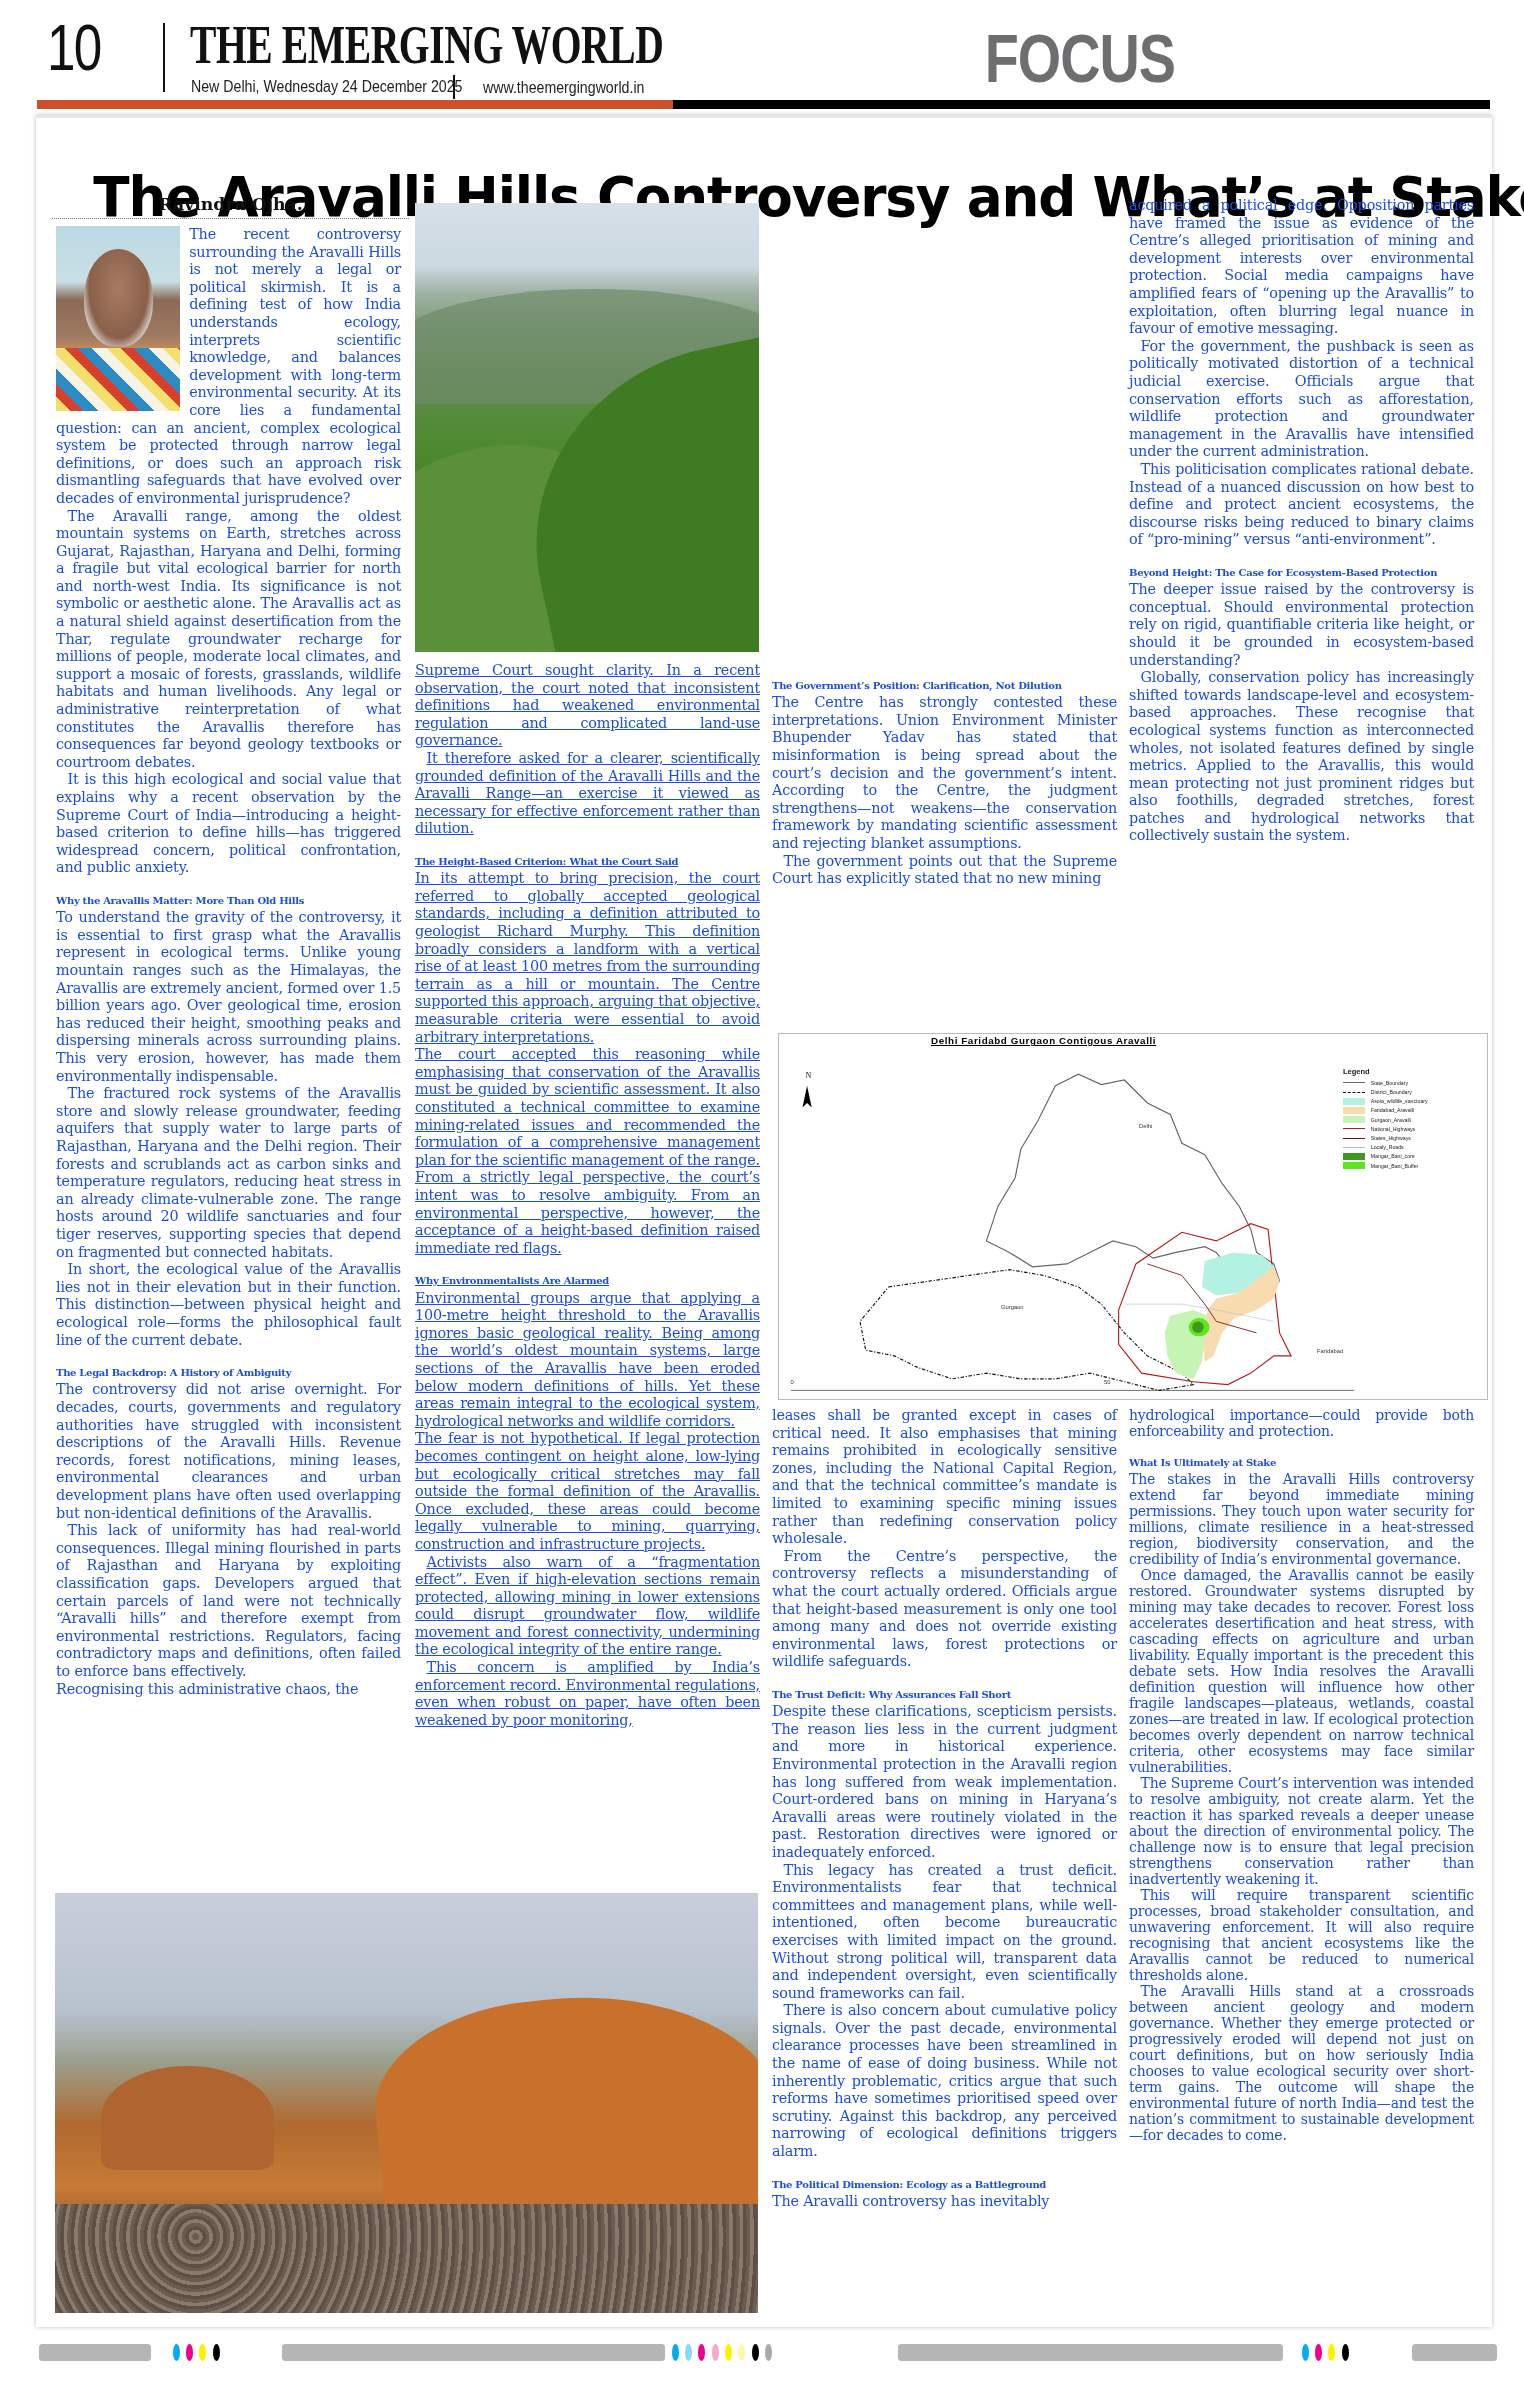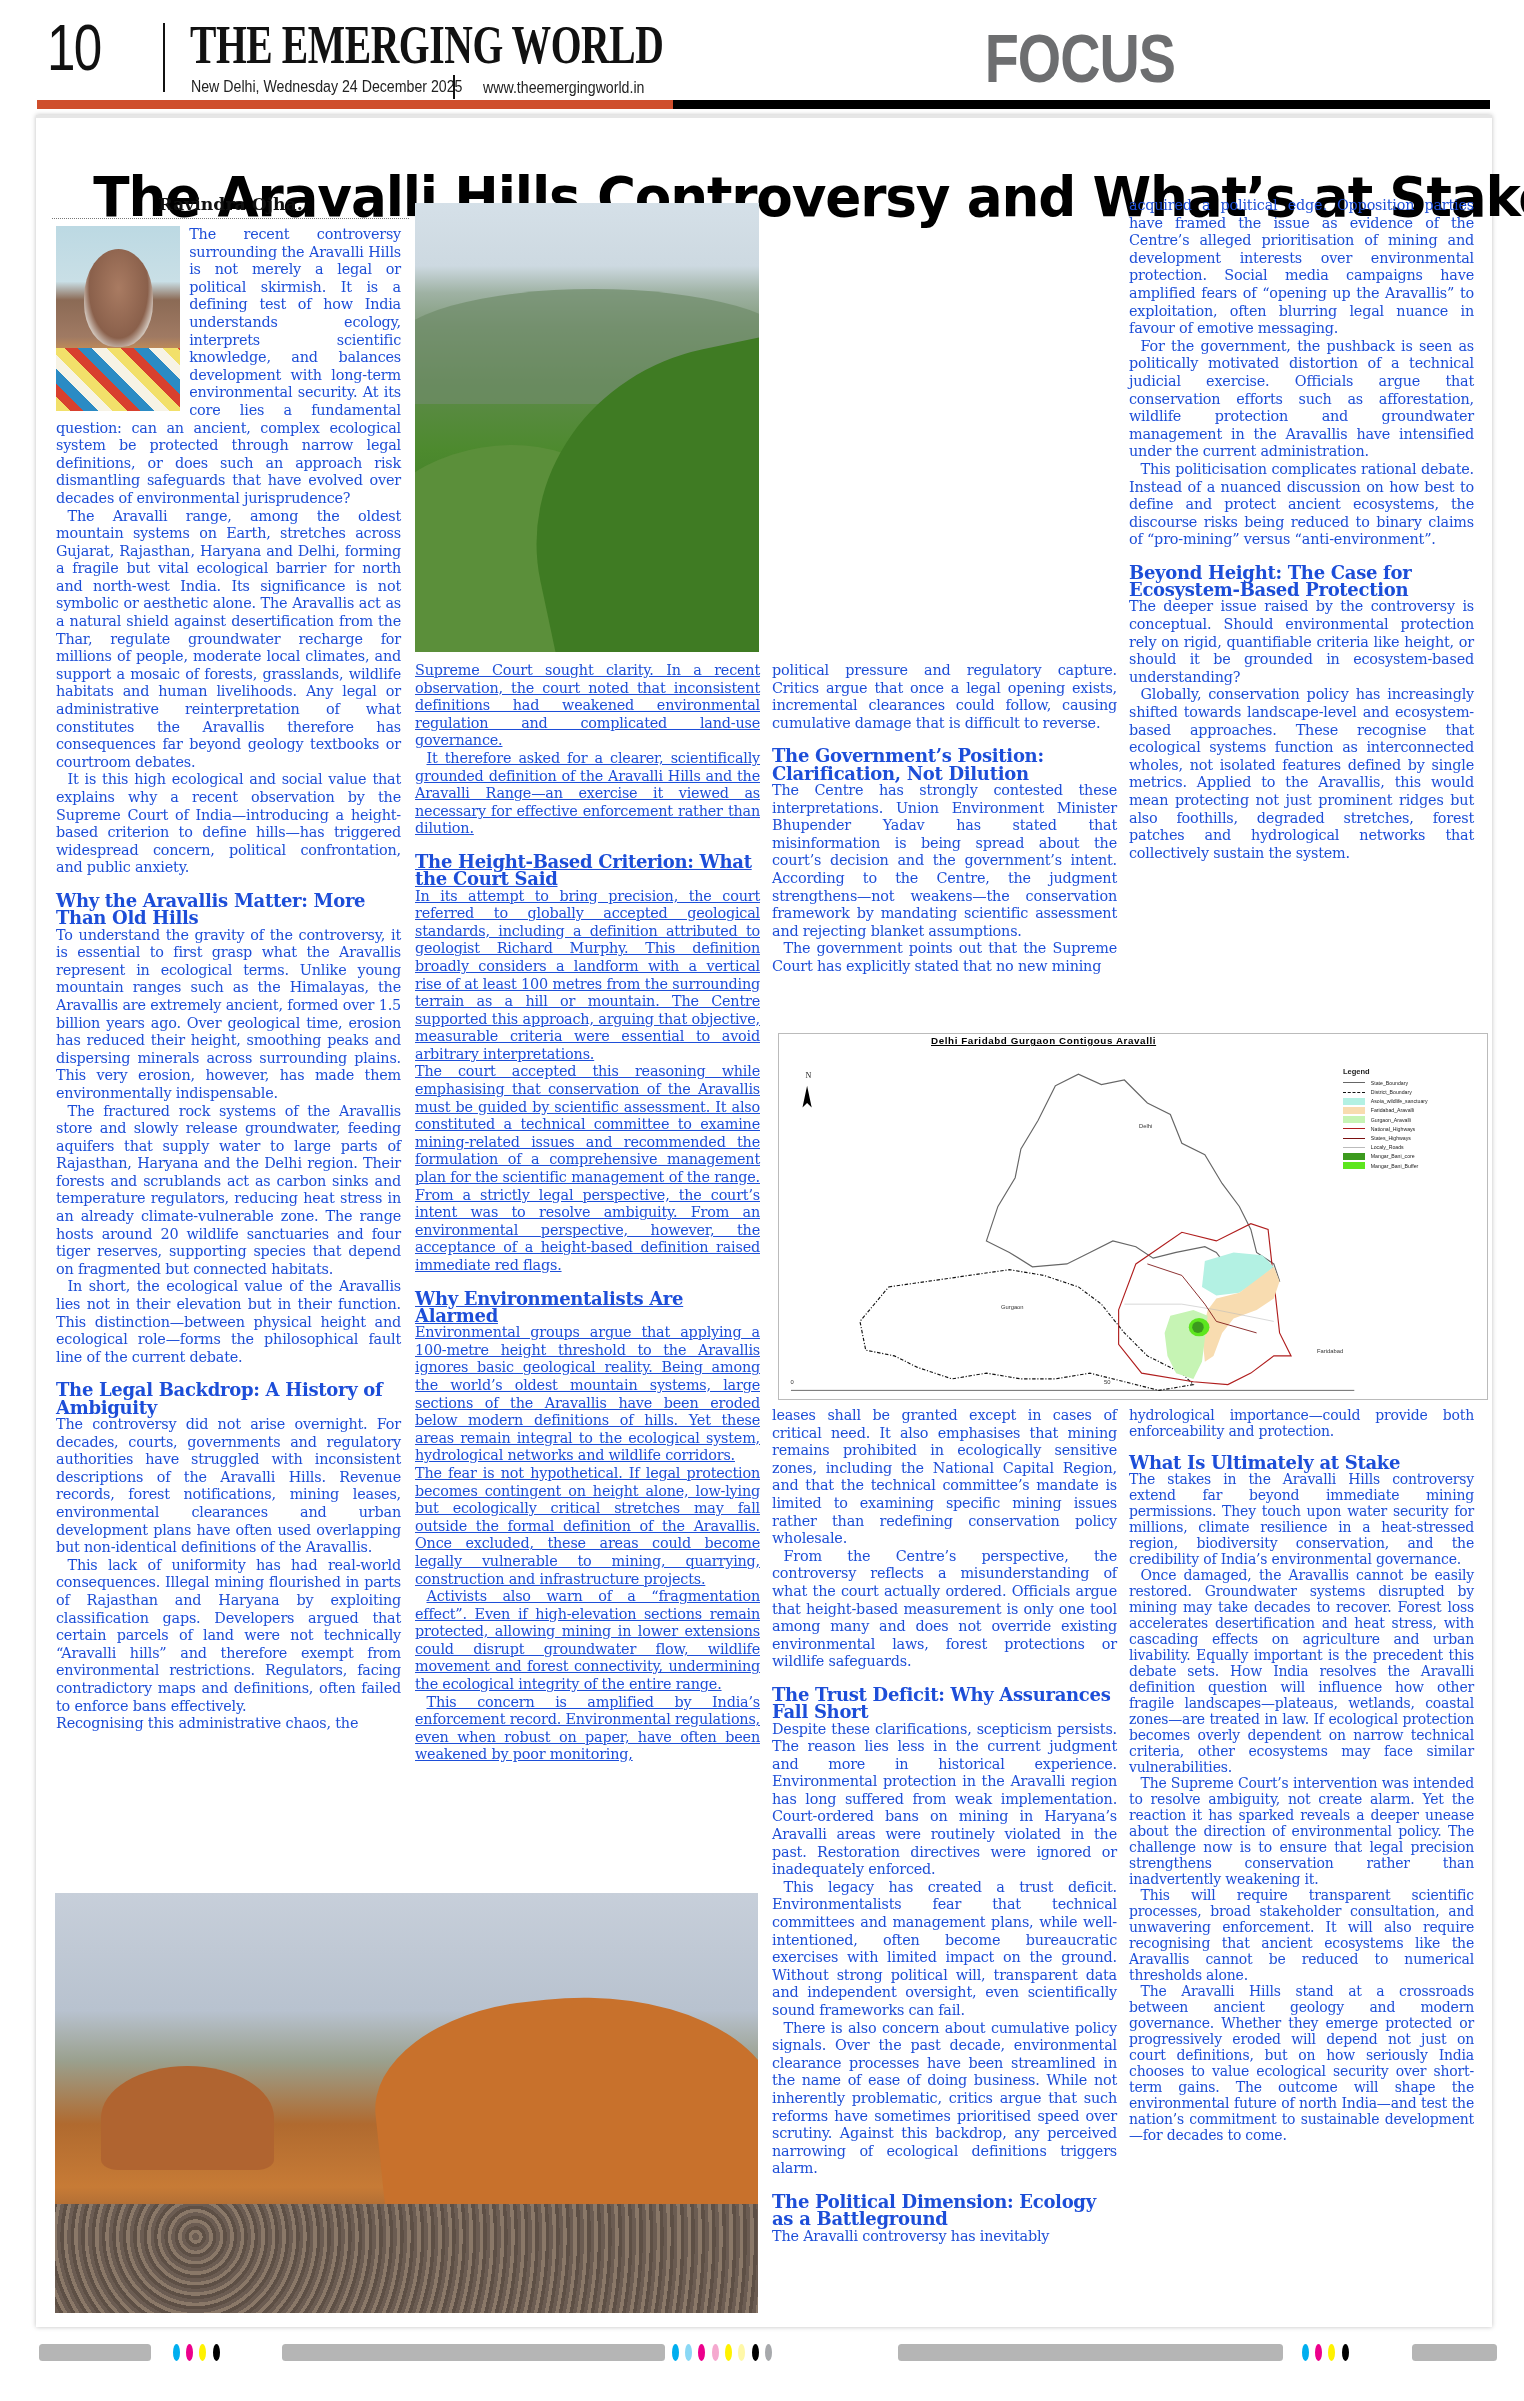--- a/index.html
+++ b/index.html
@@ -15,21 +15,21 @@
   .section-tag { position:absolute; right:35px; top:24px; font-family:"Liberation Sans", sans-serif; font-weight:bold; font-size:68px; color:#6d6e70; line-height:1; transform:scaleX(0.82); transform-origin:right top; letter-spacing:-1.2px; }
   .rule-orange { position:absolute; left:37px; top:100px; width:636px; height:9.2px; background:#cf4e2c; }
   .rule-black { position:absolute; left:673px; top:100px; width:817px; height:9.2px; background:#000; }
   
   .frame { position:absolute; left:36px; top:115px; width:1456px; height:2209px; background:#fff; box-shadow:0 0 4.6px rgba(0,0,0,0.25); border-top:3.5px solid #e6e6e6; }
   .headline { position:absolute; left:58px; top:128px; width:1410px; text-align:center; font-family:"DejaVu Sans", sans-serif; font-weight:bold; font-size:56px; line-height:1.1; letter-spacing:-1.2px; transform:scaleX(0.95); color:#000; white-space:nowrap; }
   .byline { position:absolute; left:52px; top:194px; width:357px; text-align:center; font-family:"DejaVu Serif", serif; font-weight:bold; font-size:17.3px; padding-bottom:3.5px; border-bottom:1.2px dotted #777; }
   .col { position:absolute; font-family:"DejaVu Serif", serif; font-size:14.4px; line-height:17.6px; text-align:justify; color:#1d4ed8; letter-spacing:-0.2px; }
   .col p { margin:0; text-indent:11.5px; }
   .col p.noindent { text-indent:0; }
-  .col h3 { margin:15px 0 0 0; font-family:"DejaVu Serif", serif; font-weight:bold; font-size:18px; line-height:17.3px; text-align:left; letter-spacing:-0.3px; }
+  .col h3 { margin:15px 0 0 0; font-family:"DejaVu Serif", serif; font-weight:bold; font-size:10px; line-height:17.3px; text-align:left; letter-spacing:-0.3px; }
   .col1 { left:56px; top:226px; width:345px; }
   .col2 { left:415px; top:662px; width:345px;text-decoration:underline; }
   .col3a { left:772px; top:662px; width:345px; }
   .col3b { left:772px; top:1407px; width:345px; }
   .col4a { left:1129px; top:197px; width:345px; }
   .col4b { left:1129px; top:1407px; width:345px; }
   .col4b { font-size:14px; line-height:16px; }
   .portrait { float:left; width:124px; height:185px; margin:0 9.2px 2.3px 0; background:linear-gradient(180deg,#bcd9e3 0%,#c9dfe6 30%,#8b6a55 40%,#a07a63 60%,#e8a04b 75%,#2e7bb1 88%,#d63b2a 100%); position:relative; overflow:hidden; }
   .portrait .face { position:absolute; left:28px; top:23px; width:69px; height:98px; border-radius:50% 50% 45% 45%; background:radial-gradient(ellipse at 50% 40%,#a97b62 0%,#8a604b 60%,#e8e6e0 80%); }
   .portrait .shirt { position:absolute; left:0; bottom:0; width:124px; height:63px; background:repeating-linear-gradient(45deg,#f2e06a 0 10.4px,#d8402e 10.4px 19.6px,#2b8bc4 19.6px 30px,#f7f3e5 30px 40px); }
@@ -109,21 +109,20 @@
   <p class="noindent">In its attempt to bring precision, the court referred to globally accepted geological standards, including a definition attributed to geologist Richard Murphy. This definition broadly considers a landform with a vertical rise of at least 100 metres from the surrounding terrain as a hill or mountain. The Centre supported this approach, arguing that objective, measurable criteria were essential to avoid arbitrary interpretations.</p>
   <p class="noindent">The court accepted this reasoning while emphasising that conservation of the Aravallis must be guided by scientific assessment. It also constituted a technical committee to examine mining-related issues and recommended the formulation of a comprehensive management plan for the scientific management of the range. From a strictly legal perspective, the court’s intent was to resolve ambiguity. From an environmental perspective, however, the acceptance of a height-based definition raised immediate red flags.</p>
   <h3>Why Environmentalists Are Alarmed</h3>
   <p class="noindent">Environmental groups argue that applying a 100-metre height threshold to the Aravallis ignores basic geological reality. Being among the world’s oldest mountain systems, large sections of the Aravallis have been eroded below modern definitions of hills. Yet these areas remain integral to the ecological system, hydrological networks and wildlife corridors.</p>
   <p class="noindent">The fear is not hypothetical. If legal protection becomes contingent on height alone, low-lying but ecologically critical stretches may fall outside the formal definition of the Aravallis. Once excluded, these areas could become legally vulnerable to mining, quarrying, construction and infrastructure projects.</p>
   <p>Activists also warn of a “fragmentation effect”. Even if high-elevation sections remain protected, allowing mining in lower extensions could disrupt groundwater flow, wildlife movement and forest connectivity, undermining the ecological integrity of the entire range.</p>
   <p>This concern is amplified by India’s enforcement record. Environmental regulations, even when robust on paper, have often been weakened by poor monitoring,</p>
 </div>
 
 <div class="col col3a">
-  <p class="noindent">political pressure and regulatory capture. Critics argue that once a legal opening exists, incremental clearances could follow, causing cumulative damage that is difficult to reverse.</p>
   <h3>The Government’s Position: Clarification, Not Dilution</h3>
   <p class="noindent">The Centre has strongly contested these interpretations. Union Environment Minister Bhupender Yadav has stated that misinformation is being spread about the court’s decision and the government’s intent. According to the Centre, the judgment strengthens—not weakens—the conservation framework by mandating scientific assessment and rejecting blanket assumptions.</p>
   <p>The government points out that the Supreme Court has explicitly stated that no new mining</p>
 </div>
 
 <div class="map">
   <div class="map-title">Delhi  Faridabd  Gurgaon  Contigous  Aravalli</div>
   <svg width="708" height="365" viewBox="0 0 1230 635">
 
     <path d="M480 90 L520 70 L560 88 L600 80 L640 120 L680 140 L700 190 L740 210 L770 260 L800 300 L820 340 L830 380 L860 400 L870 430 L830 440 L790 420 L760 380 L740 370 L690 380 L650 390 L620 370 L580 360 L540 380 L500 400 L440 405 L400 380 L360 360 L380 300 L410 250 L420 200 L450 150 Z" fill="none" stroke="#666" stroke-width="2"></path>

